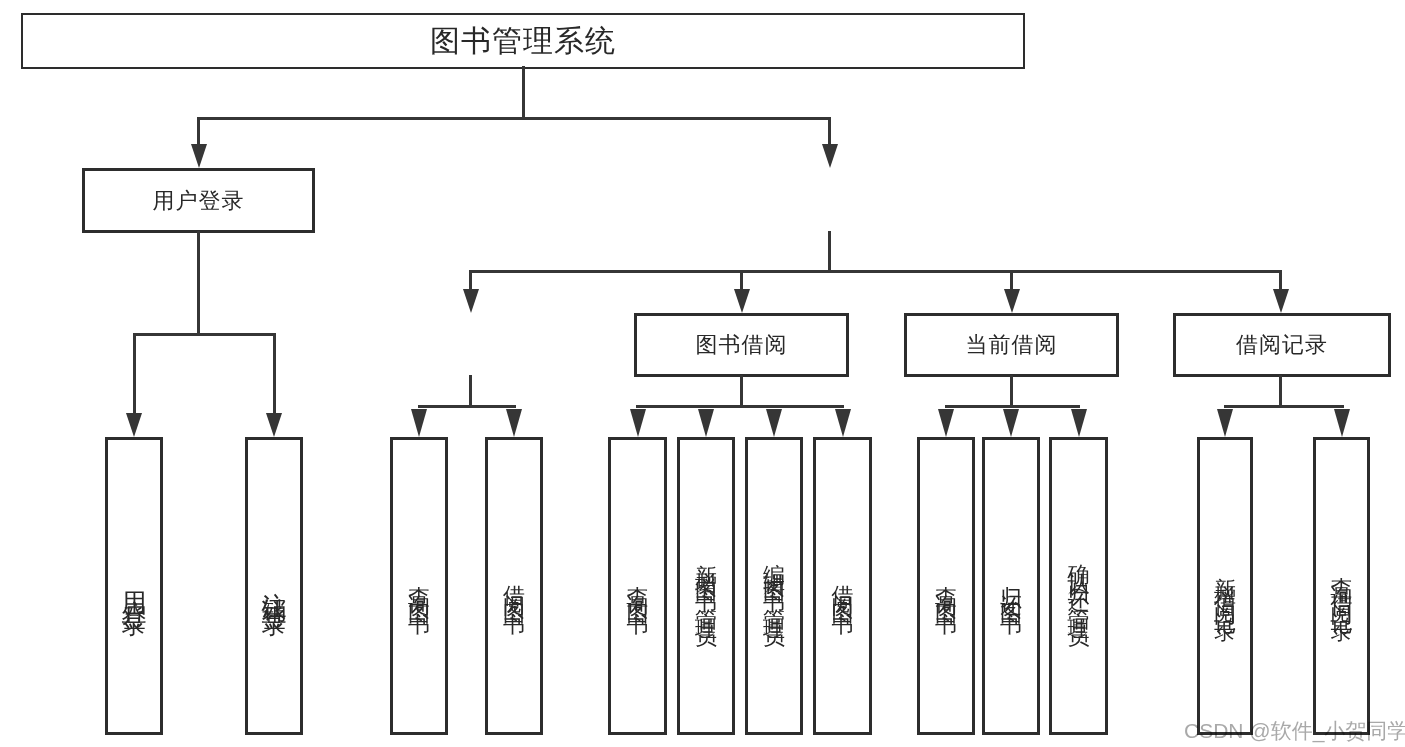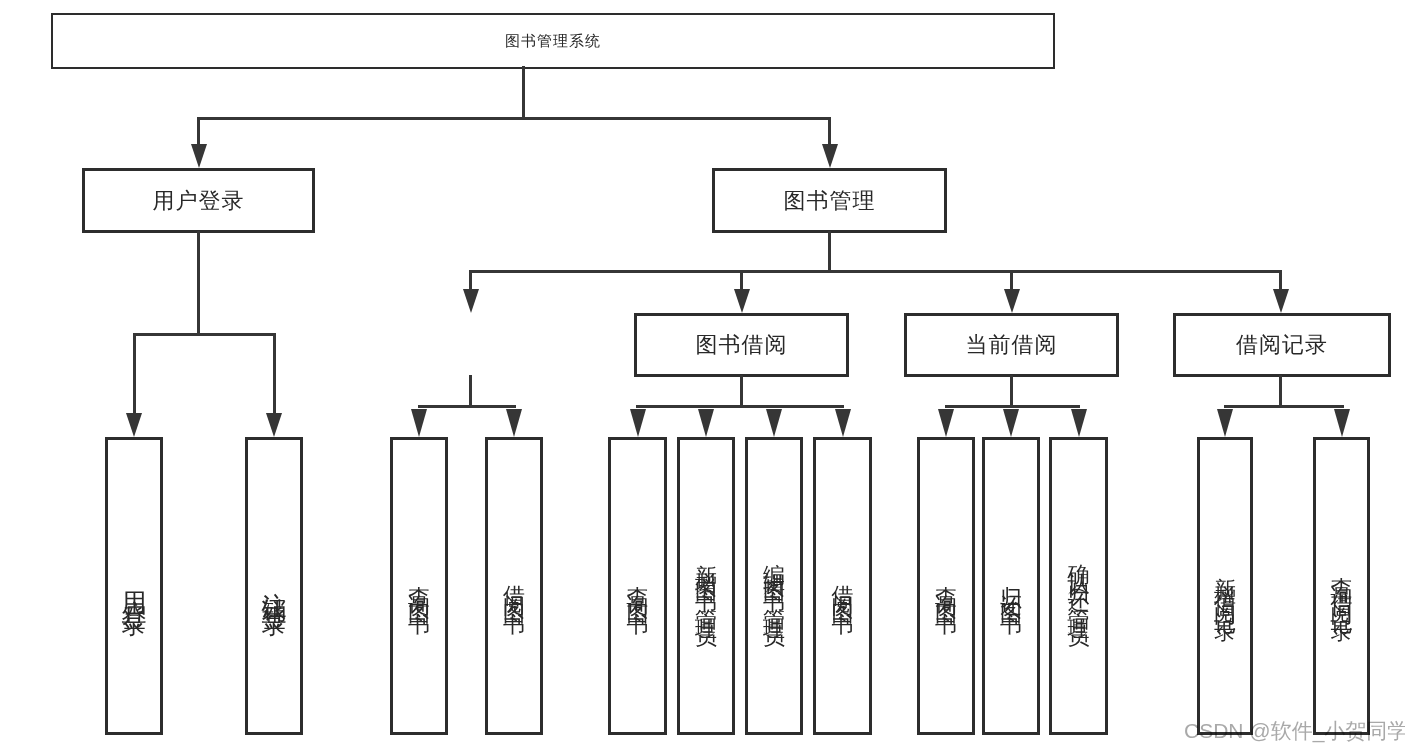--- a/index.html
+++ b/index.html
@@ -13,21 +13,21 @@
   .canvas{
     position:relative;width:1405px;height:747px;background:var(--background);
     overflow:hidden;font-family:"Liberation Sans",sans-serif;color:var(--text);
   }
   .box{
     position:absolute;box-sizing:border-box;background:#fff;
     border:3px solid var(--border);
     display:flex;align-items:center;justify-content:center;
   }
   .box.h{font-size:22px;letter-spacing:1px;}
-  .box.root{border-width:2.5px;font-size:15px;margin-left:30px;}
+  .box.root{border-width:2.5px;font-size:30px;}
   .box.v span{
     writing-mode:vertical-rl;text-orientation:mixed;
     font-size:22px;letter-spacing:9px;line-height:1;
   }
   .box.v.big span{font-size:25px;letter-spacing:7px;}
   .vline,.hline{position:absolute;background:var(--line);}
   .vline{width:3px;}
   .hline{height:3px;}
   .arrow{
     position:absolute;width:0;height:0;
@@ -52,23 +52,20 @@
 
   <div class="vline" style="left:521.5px;top:66px;height:53px"></div>
   <div class="hline" style="left:197px;top:117px;width:634px"></div>
   <div class="vline" style="left:197px;top:117px;height:31px"></div>
   <div class="arrow" style="left:190.5px;top:144px"></div>
   <div class="vline" style="left:828px;top:117px;height:31px"></div>
   <div class="arrow" style="left:821.5px;top:144px"></div>
 
   <div class="box h" style="left:82px;top:168px;width:233px;height:65px">
     <span>用户登录</span>
-  </div>
-  <div class="box h" style="left:712px;top:168px;width:235px;height:65px">
-    <span>图书管理</span>
   </div>
 
   <div class="vline" style="left:197px;top:231px;height:104px"></div>
   <div class="hline" style="left:132.5px;top:333px;width:143px"></div>
   <div class="vline" style="left:132.5px;top:333px;height:82px"></div>
   <div class="arrow" style="left:126px;top:413px"></div>
   <div class="vline" style="left:272.5px;top:333px;height:82px"></div>
   <div class="arrow" style="left:266px;top:413px"></div>
 
   <div class="vline" style="left:828px;top:231px;height:42px"></div>

